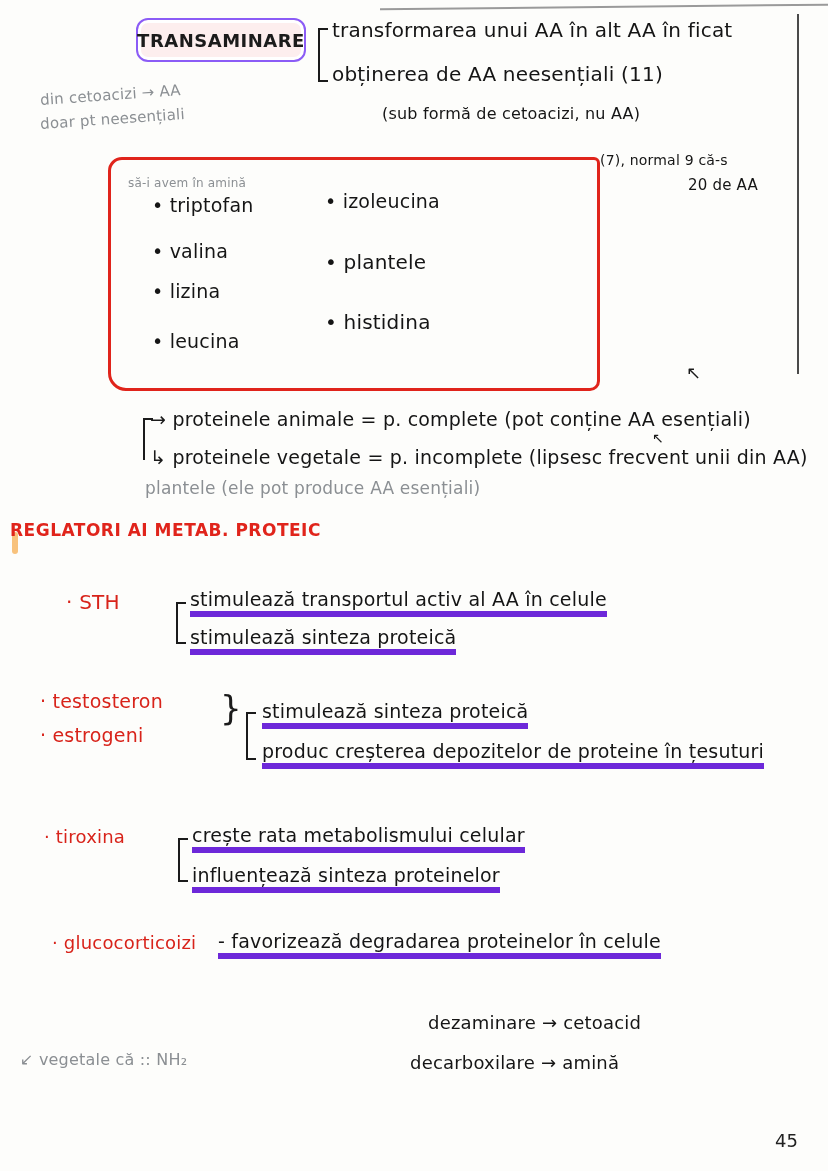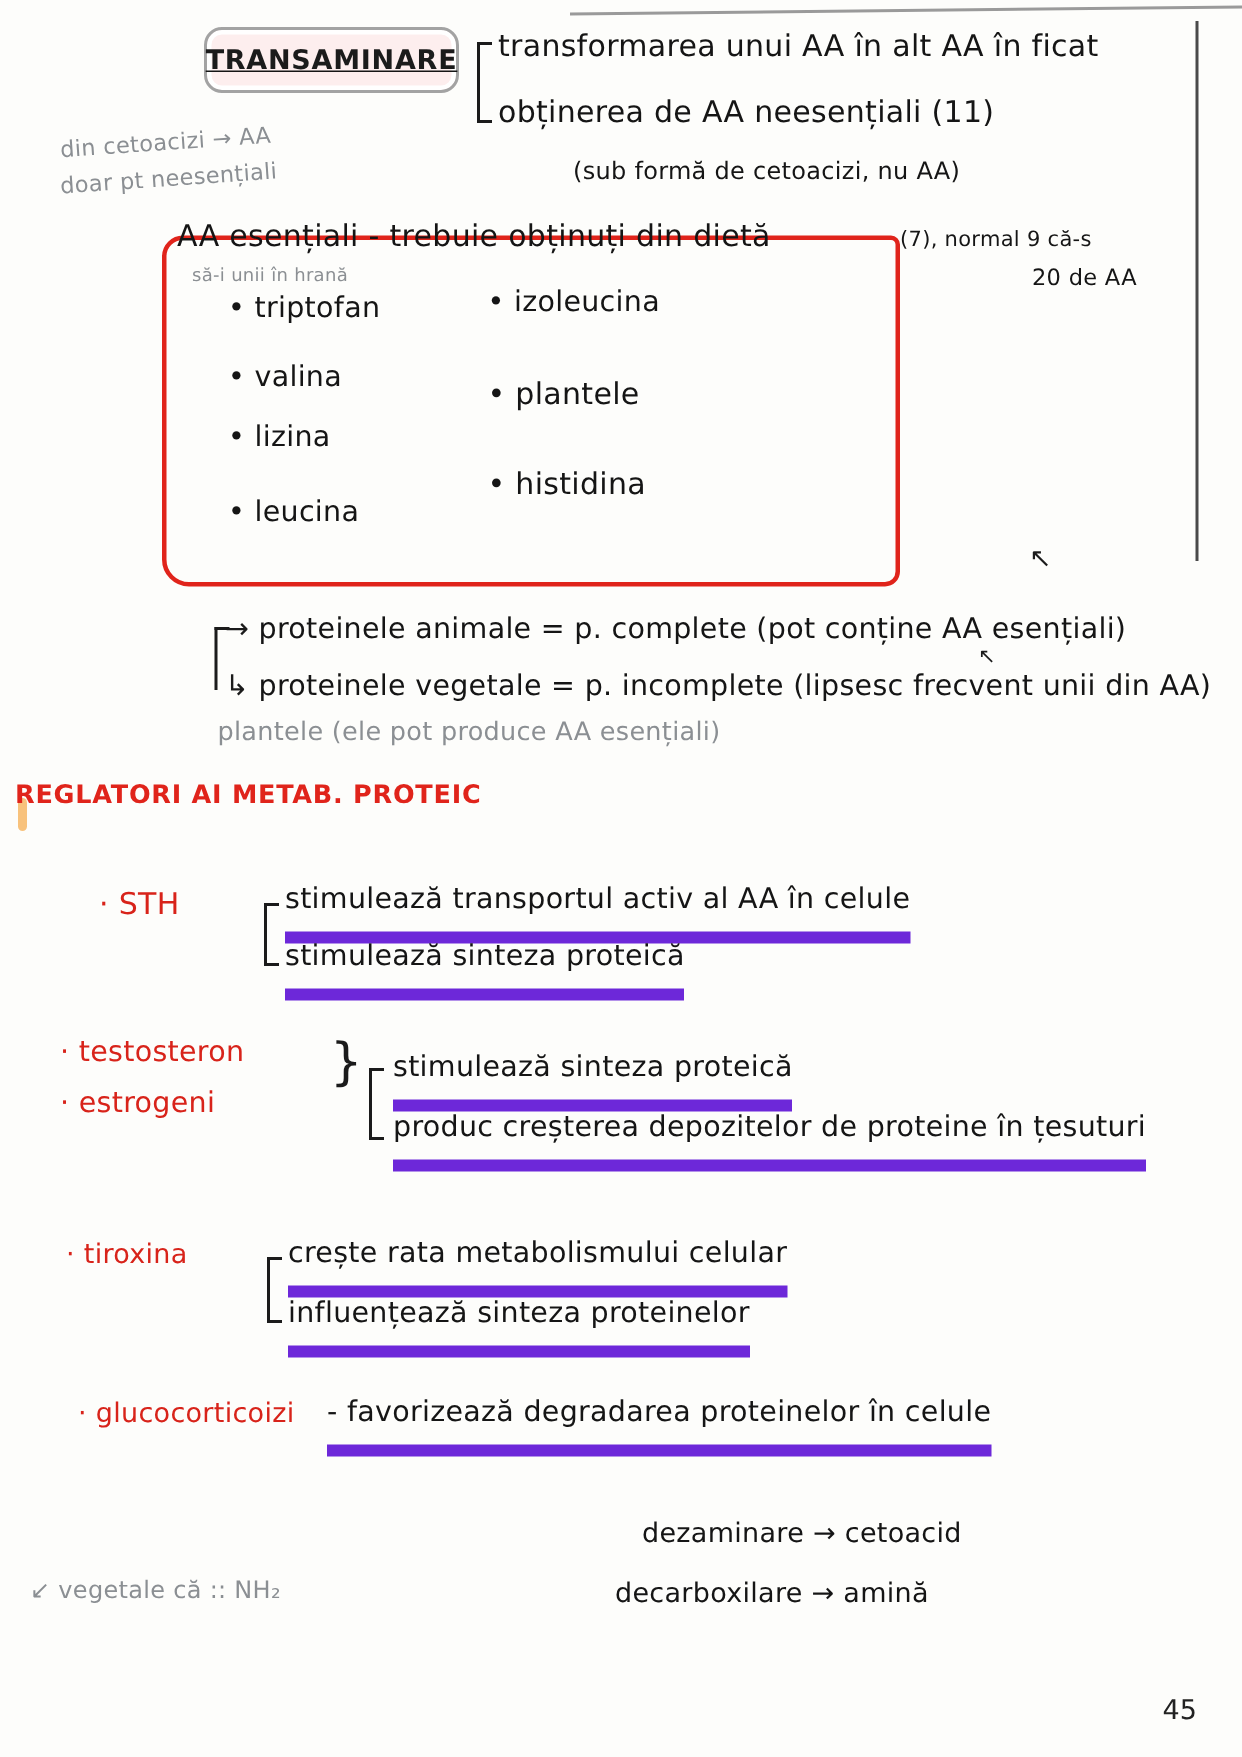--- a/index.html
+++ b/index.html
@@ -18,38 +18,37 @@
     .topline {
       position: absolute; left: 380px; top: 6px; width: 448px; height: 2px;
       background: #9a9a9a; transform: rotate(-0.6deg);
     }
     .right-edge {
       position: absolute; left: 797px; top: 14px; width: 2px; height: 360px;
       background: #4a4a4a;
     }
     .title-badge {
       position: absolute; left: 136px; top: 18px; width: 166px; height: 40px;
-      border: 2px solid #a3a3a3; border-radius: 12px;
+      border: 2px solid #8b5cf6; border-radius: 12px;
       background: #fdeeee;
       display: flex; align-items: center; justify-content: center;
       box-shadow: inset 0 0 0 3px #fff;
-      text-decoration: underline;
     }
     .title-badge span { font-size: 18px; font-weight: bold; color: #1b1b1b; letter-spacing: 0.5px; }
     .bracket {
       position: absolute; border-left: 2px solid #1b1b1b;
       border-top: 2px solid #1b1b1b; border-bottom: 2px solid #1b1b1b;
       width: 8px;
     }
     .ess-box {
       position: absolute; left: 108px; top: 157px; width: 486px; height: 228px;
       border: 3px solid #e0241b; border-radius: 14px 6px 10px 18px;
     }
     .bullet::before { content: "• "; }
-    .hl { border-bottom: 8px solid #6d28d9; padding-bottom: 11px; }
+    .hl { border-bottom: 6px solid #6d28d9; padding-bottom: 1px; }
     .section-head {
       position: absolute; left: 10px; top: 520px; font-size: 17px; font-weight: bold;
       color: #e0241b; letter-spacing: 0.5px;
     }
     .orange-mark {
       position: absolute; left: 12px; top: 532px; width: 6px; height: 22px;
       background: #f6b35c; border-radius: 3px; opacity: 0.8;
     }
     .arrow { color: #1b1b1b; }
     .page-num { position: absolute; left: 775px; top: 1130px; font-size: 18px; color: #222; }
@@ -68,23 +67,22 @@
 
   <div class="bracket" style="left:318px; top:28px; height:50px;"></div>
   <div class="abs hand" style="left:332px; top:18px; font-size:20px;">transformarea unui AA în alt AA în ficat</div>
   <div class="abs hand" style="left:332px; top:62px; font-size:20px;">obținerea de AA neesențiali (11)</div>
   <div class="abs hand" style="left:382px; top:104px; font-size:16px;">(sub formă de cetoacizi, nu AA)</div>
 
   <div class="abs hand faint" style="left:40px; top:86px; font-size:15px; transform:rotate(-4deg);">din cetoacizi → AA</div>
   <div class="abs hand faint" style="left:40px; top:110px; font-size:15px; transform:rotate(-4deg);">doar pt neesențiali</div>
 
   <div class="ess-box"></div>
-  <div class="abs hand" style="left:118px; top:145px; font-size:20px;">AA esențiali - trebuie obținuți din dietă</div>
   <div class="abs hand" style="left:600px; top:152px; font-size:14px;text-align:right;">(7), normal 9 că-s</div>
-  <div class="abs hand faint" style="left:128px; top:176px; font-size:12px;">să-i unii în hrană</div>
+  <div class="abs hand faint" style="left:128px; top:176px; font-size:12px;">să-i avem în amină</div>
   <div class="abs hand" style="left:640px; top:176px; font-size:15px;margin-left:48px;">20 de AA</div>
 
   <div class="abs hand bullet" style="left:152px; top:194px;">triptofan</div>
   <div class="abs hand bullet" style="left:152px; top:240px;">valina</div>
   <div class="abs hand bullet" style="left:152px; top:280px;">lizina</div>
   <div class="abs hand bullet" style="left:152px; top:330px;">leucina</div>
 
   <div class="abs hand bullet" style="left:325px; top:190px;">izoleucina</div>
   <div class="abs hand bullet" style="left:325px; top:250px; font-size:20px;">plantele</div>
   <div class="abs hand bullet" style="left:325px; top:310px; font-size:20px;">histidina</div>

